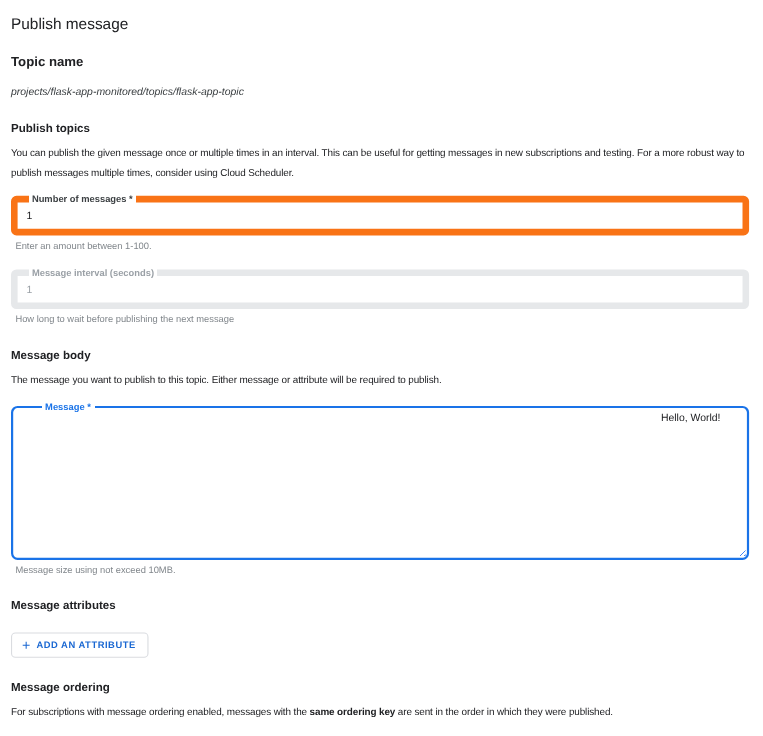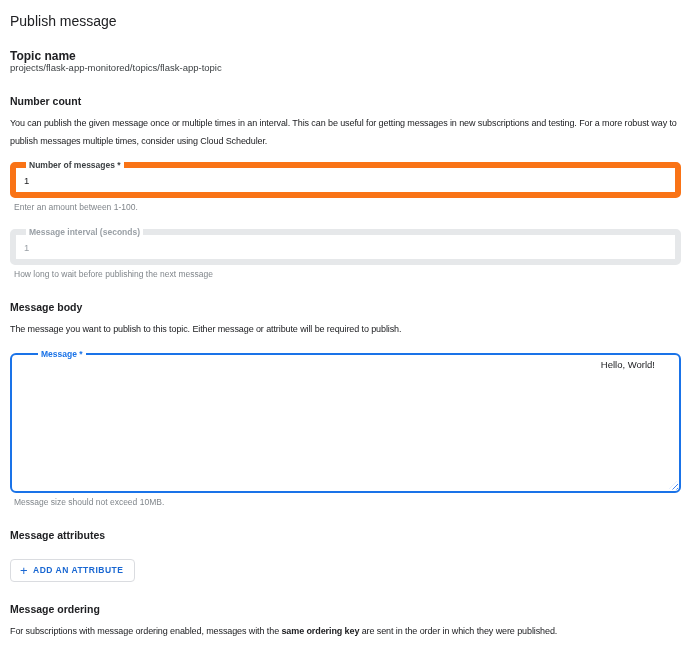--- a/index.html
+++ b/index.html
@@ -11,21 +11,21 @@
     overflow: hidden;
   }
   .page { width: 694px; height: 503px; padding: 13px 13px 0 10px; }
 
   h1.page-title {
     font-size: 14px; font-weight: 400; color: #202124;
     margin: 0; line-height: 17px;
   }
 
   .topic-label { font-size: 12px; font-weight: 700; margin-top: 20px; line-height: 12px; }
-  .topic-value { font-size: 9.5px; margin-top: 0; line-height: 12px; color: #3c4043; }
+  .topic-value { font-size: 9.5px; margin-top: 16px; line-height: 12px; color: #3c4043; font-style: italic; }
 
   h2.section-heading {
     font-size: 10.5px; font-weight: 700; color: #202124;
     margin: 21px 0 0 0; line-height: 13px;
   }
   p.section-desc {
     font-size: 9px; letter-spacing: -0.1px; line-height: 17.5px;
     margin: 7px 0 0 0; color: #202124;
   }
 
@@ -81,21 +81,21 @@
 </head>
 <body>
 
 <div class="page">
 
   <h1 class="page-title">Publish message</h1>
 
   <div class="topic-label">Topic name</div>
   <div class="topic-value">projects/flask-app-monitored/topics/flask-app-topic</div>
 
-  <h2 class="section-heading">Number count</h2>
+  <h2 class="section-heading">Publish topics</h2>
   <p class="section-desc">You can publish the given message once or multiple times in an interval. This can be useful for getting messages in new subscriptions and testing. For a more robust way to publish messages multiple times, consider using Cloud Scheduler.</p>
 
   <fieldset class="field">
     <legend><span>Number of messages *</span></legend>
     <input type="text" value="1" style="">
   </fieldset>
   <div class="helper">Enter an amount between 1-100.</div>
 
   <fieldset class="field disabled">
     <legend><span>Message interval (seconds)</span></legend>
@@ -104,21 +104,21 @@
   <div class="helper">How long to wait before publishing the next message</div>
 
   <h2 class="section-heading">Message body</h2>
   <p class="section-desc">The message you want to publish to this topic. Either message or attribute will be required to publish.</p>
 
   <fieldset class="field focused">
     <legend><span>Message *</span></legend>
     <textarea style="">Hello, World!</textarea>
     <div class="resize-handle"></div>
   </fieldset>
-  <div class="helper">Message size should not exceed 10MB.</div>
+  <div class="helper">Message size using not exceed 10MB.</div>
 
   <h2 class="section-heading">Message attributes</h2>
 
   <button class="add-attr-btn">
       <span class="plus-icon">+</span>
       <span>ADD AN ATTRIBUTE</span>
     </button>
 
   <h2 class="section-heading">Message ordering</h2>
   <p class="section-desc"><span>For subscriptions with message ordering enabled, messages with the </span><span class="bold">same ordering key</span><span> are sent in the order in which they were published.</span></p>

